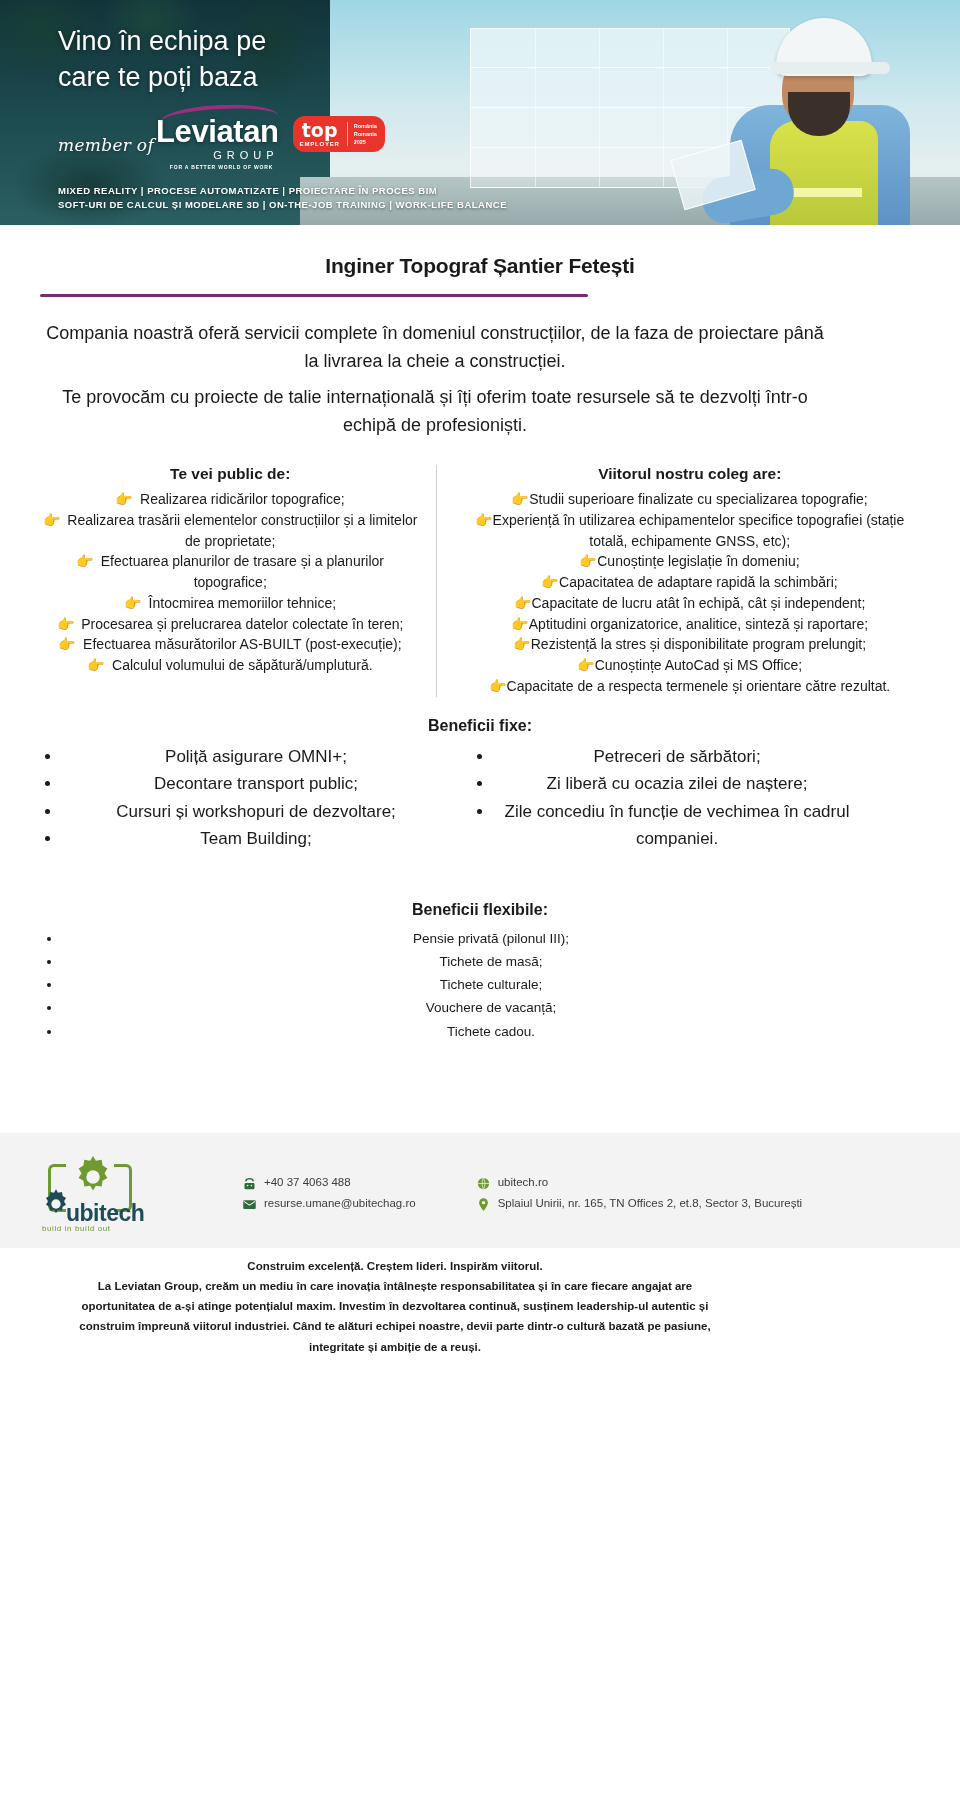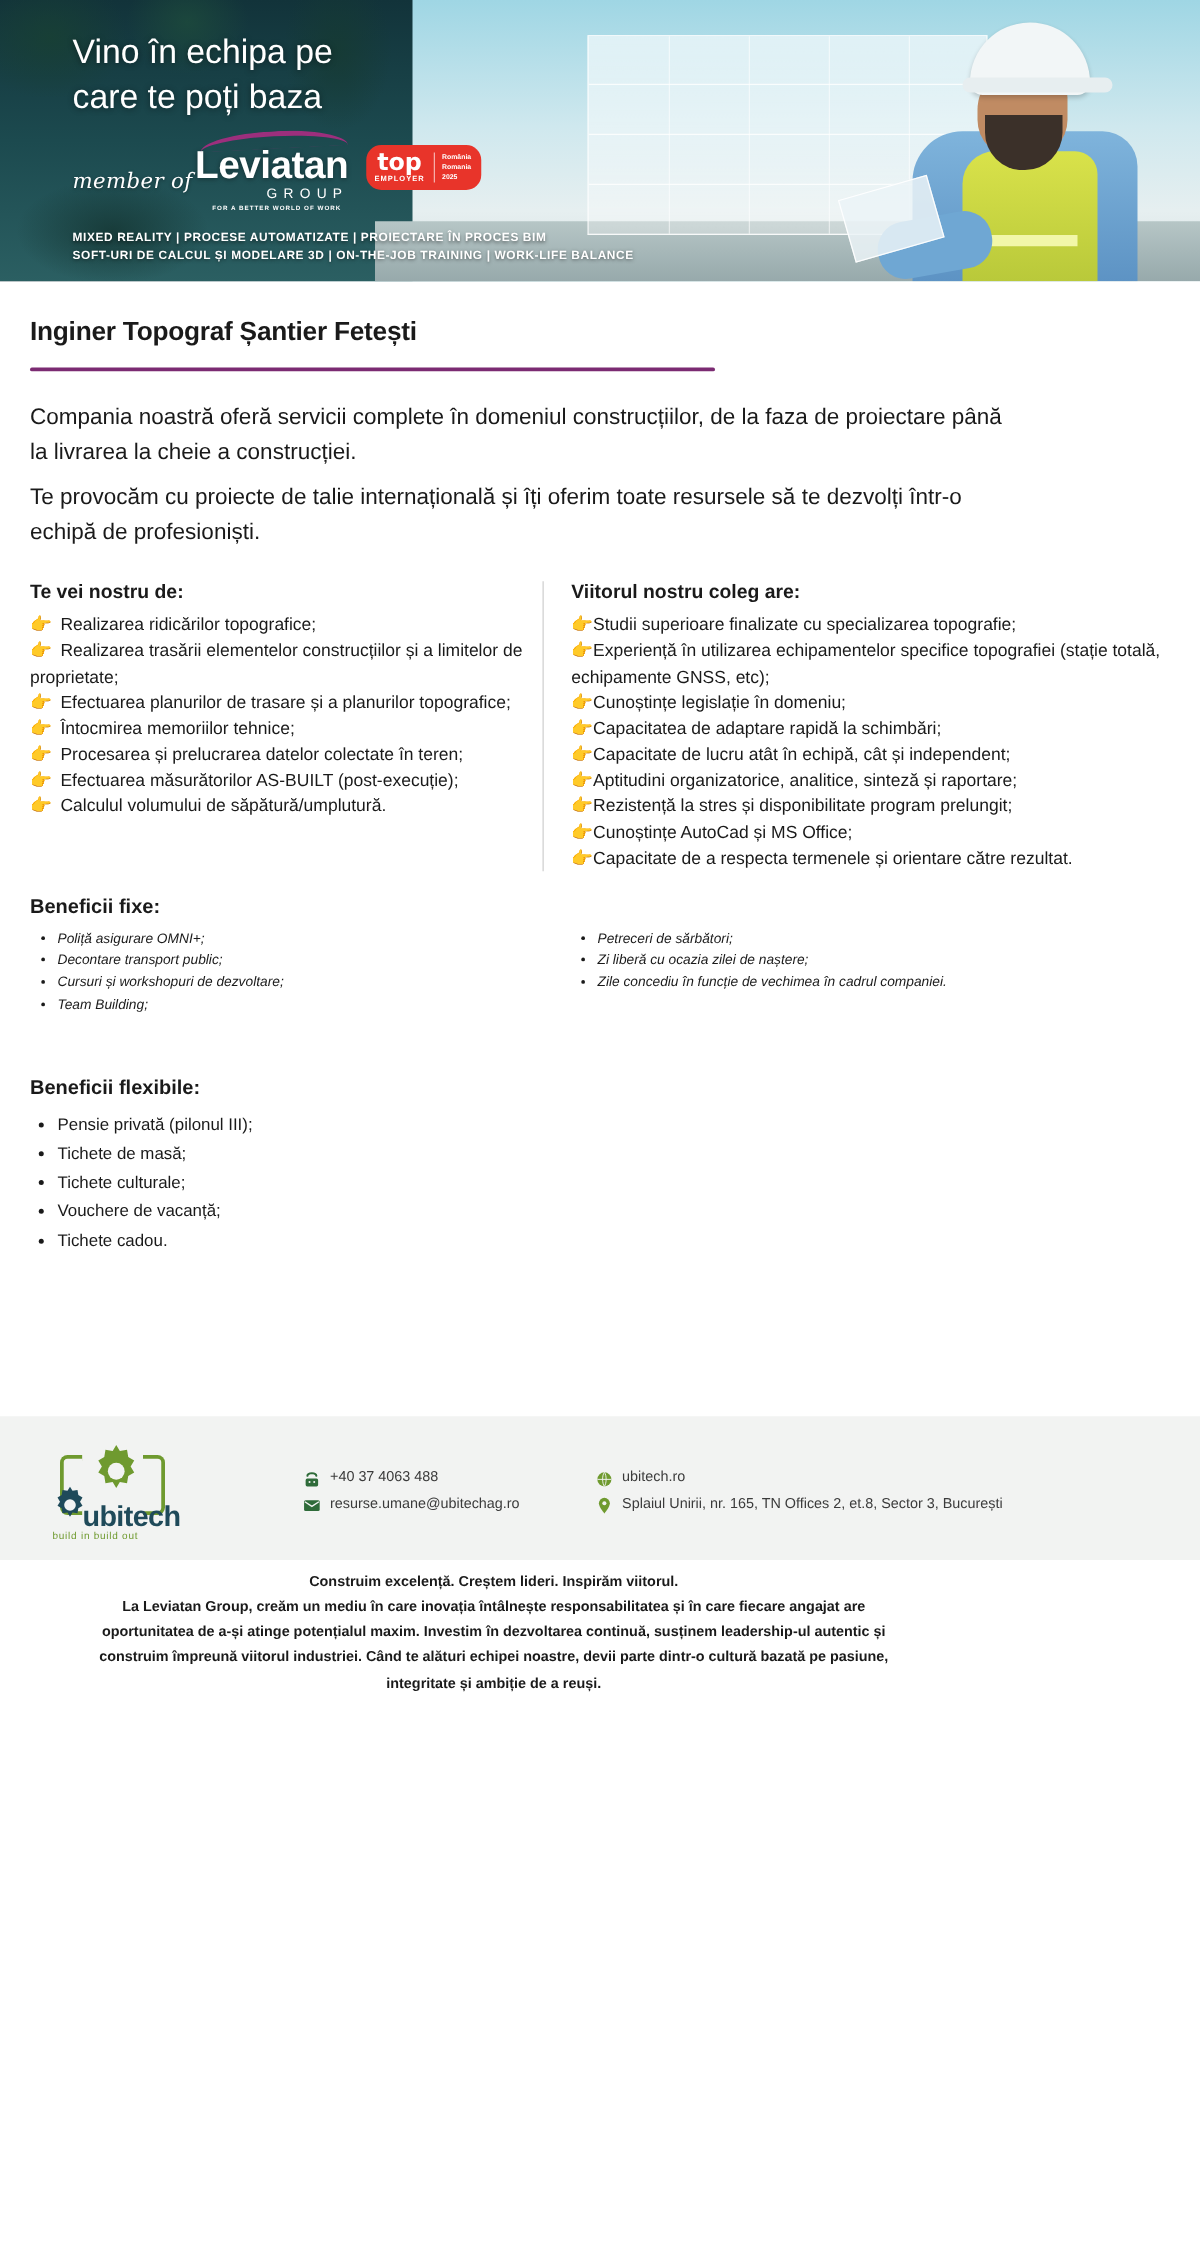--- a/index.html
+++ b/index.html
@@ -93,41 +93,41 @@
   .te-emp { font-size:6px; letter-spacing:.8px; font-weight:700; margin-top:2px; }
   .te-right { font-size:5.5px; line-height:1.5; font-weight:700; border-left:1px solid rgba(255,255,255,.6); padding-left:6px; }
   .te-better { position:absolute; left:0; right:0; bottom:-9px; font-size:5px; letter-spacing:.8px; font-weight:700; text-align:center; color:#fff; }
   .banner-tags {
     position:absolute; left:58px; bottom:12px; z-index:6; color:#ffffff;
     font-size:9.5px; font-weight:700; letter-spacing:.5px; line-height:1.55;
     text-shadow:0 1px 3px rgba(0,0,0,.5);
   }
 
   
-  .page { padding:0 24px; }
+  .page { padding:0 40px;text-align:center; }
   .job-title { font-size:21px; font-weight:700; margin:29px 0 0 0; letter-spacing:-.2px; }
   .rule { height:3px; background:#7b2b72; width:548px; margin:16px 0 22px 0; border-radius:2px; }
   .intro { font-size:18px; line-height:1.56; margin:0 0 8px 0; max-width:790px; }
 
   .cols { display:flex; margin-top:26px; }
   .col-left { width:410px; padding-right:16px; }
   .col-right { width:500px; padding-left:22px; border-left:1px solid #cfcfcf; }
   .col-h { font-size:15.5px; font-weight:700; margin:0 0 6px 0; }
   .emoji-list { margin:0; padding:0; list-style:none; }
   .emoji-list li { font-size:14px; line-height:1.48; margin:0; }
   .emoji-list .pt { color:#f5c342; margin-right:3px; }
   .col-right .emoji-list .pt { margin-right:0; }
 
   .ben { margin-top:20px; }
   .ben-h { font-size:16px; font-weight:700; margin:12px 0 8px 0; }
   .ben-cols { display:flex; }
   .ben-col { width:410px; }
   .ben-col.right { padding-left:22px; }
   .ben-col ul { margin:0; padding-left:22px; }
-  .ben-col li { font-size:11px; line-height:1.62;font-style:italic; }
+  .ben-col li { font-size:17px; line-height:1.62; }
 
   .flex-ben { margin-top:48px; }
   .flex-ben ul { margin:0; padding-left:22px; }
   .flex-ben li { font-size:13.5px; line-height:1.72; }
 
   
   .footer { position:absolute; left:0; top:1133px; width:960px; height:115px; background:#f2f3f2; }
   .f-inner { display:flex; align-items:center; height:100%; padding-left:22px; }
   .f-logo { width:150px; position:relative; height:86px; }
   .gear-lg { position:absolute; left:48px; top:6px; width:46px; height:46px; }
@@ -205,21 +205,21 @@
 
 <div class="page">
   <h1 class="job-title">Inginer Topograf Șantier Fetești</h1>
   <div class="rule"></div>
 
   <p class="intro">Compania noastră oferă servicii complete în domeniul construcțiilor, de la faza de proiectare până la livrarea la cheie a construcției.</p>
   <p class="intro">Te provocăm cu proiecte de talie internațională și îți oferim toate resursele să te dezvolți într-o echipă de profesioniști.</p>
 
   <div class="cols">
     <div class="col-left">
-      <div class="col-h">Te vei nostru de:</div>
+      <div class="col-h">Te vei public de:</div>
       <ul class="emoji-list" id="resp-list">
           <li><span class="pt">👉</span><span> Realizarea ridicărilor topografice;</span></li>
           <li><span class="pt">👉</span><span> Realizarea trasării elementelor construcțiilor și a limitelor de proprietate;</span></li>
           <li><span class="pt">👉</span><span> Efectuarea planurilor de trasare și a planurilor topografice;</span></li>
           <li><span class="pt">👉</span><span> Întocmirea memoriilor tehnice;</span></li>
           <li><span class="pt">👉</span><span> Procesarea și prelucrarea datelor colectate în teren;</span></li>
           <li><span class="pt">👉</span><span> Efectuarea măsurătorilor AS-BUILT (post-execuție);</span></li>
           <li><span class="pt">👉</span><span> Calculul volumului de săpătură/umplutură.</span></li>
         </ul>
     </div>

